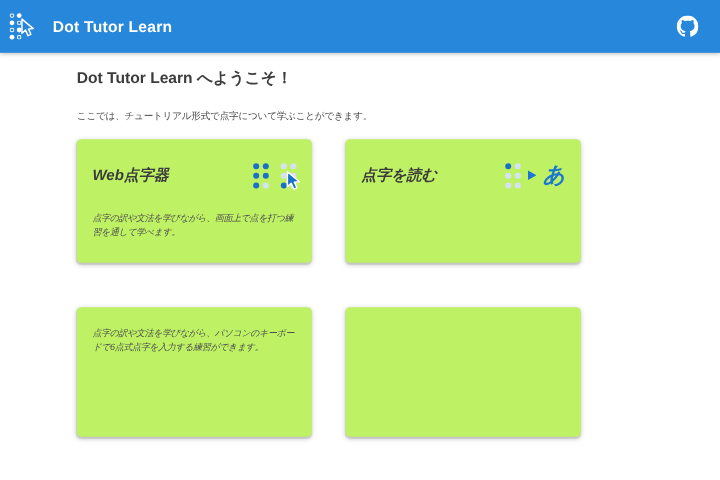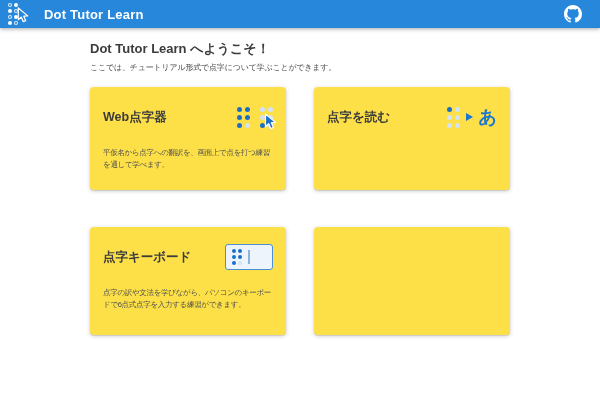--- a/index.html
+++ b/index.html
@@ -1,48 +1,49 @@
 <!DOCTYPE html>
 <html><head>
 <meta charset="utf-8">
 <style>
   * { margin:0; padding:0; box-sizing:border-box; }
   html,body { width:600px; height:400px; overflow:hidden; }
   body { font-family:"Liberation Sans","DejaVu Sans",sans-serif; background:#ffffff; }
 
   
   .header {
-    height:28px; background:#2787db; display:flex; align-items:center;
+    height:44px; background:#2787db; display:flex; align-items:center;
     padding:0 16px 0 8px; box-shadow:0 1px 4px rgba(0,0,0,.35);
     position:relative; z-index:5;
   }
   .logo { position:relative; width:26px; height:24px; margin-right:10px; display:flex; align-items:center; }
   .logo-cell { display:grid; grid-template-columns:repeat(2,4px); gap:2px; }
   .logo-cell .dot { width:4px; height:4px; border-radius:50%; }
   .logo-cell .dot.on  { background:#fff; }
   .logo-cell .dot.off { background:transparent; box-shadow:inset 0 0 0 1px rgba(255,255,255,.85); }
   .logo svg { position:absolute; left:8px; top:5px; }
   .header-title { color:#ffffff; font-weight:bold; font-size:13px; letter-spacing:.2px; }
   .header-spacer { flex:1; }
   .gh-btn { width:22px; height:22px; display:flex; align-items:center; justify-content:center; cursor:pointer; border-radius:50%; }
 
   
-  .main { padding:12px 90px 0 90px; }
+  .main { padding:12px 90px 0 64px; }
   .welcome-title { font-size:13px; font-weight:bold; color:#3c3c3c; }
-  .welcome-sub { font-size:8px; color:#4b4b4b; margin-top:4px; letter-spacing:-0.2px; }
+  .welcome-sub { font-size:8px; color:#4b4b4b; margin-top:17px; letter-spacing:-0.2px; }
 
   .grid {
     margin-top:14px; display:grid;
     grid-template-columns:196px 196px; grid-template-rows:103px 108px;
     column-gap:28px; row-gap:37px;
   }
   .card {
-    background:#fde047; border-radius:4px; cursor:pointer;
+    background:#bef264; border-radius:4px; cursor:pointer;
     box-shadow:0 1px 4px rgba(0,0,0,.20), 0 1px 1px rgba(0,0,0,.10);
     padding:8px 13px 0 13px;
+    font-style:italic;
   }
   .card-head { display:flex; justify-content:space-between; align-items:center; height:44px; }
   .card-title { font-size:12.5px; font-weight:bold; color:#3c3c3c; }
   .card-desc { font-size:7.5px; letter-spacing:-0.3px; color:#4f4f4f; line-height:1.6; margin-top:8px; }
 
   
   .icon-row { display:flex; align-items:center; }
   .braille { display:grid; grid-template-columns:repeat(2,5px); gap:3px; }
   .braille .dot { width:5px; height:5px; border-radius:50%; }
   .braille .dot.on  { background:#1a6fc9; }
@@ -117,21 +118,21 @@
                 <span class="dot off"></span>
                 <span class="dot on"></span>
                 <span class="dot off"></span>
               </div>
             <svg class="cursor" width="15" height="17" viewBox="0 0 14 17">
               <path d="M2 1 L2 13.5 L5.2 10.7 L7.3 15.6 L9.9 14.5 L7.8 9.8 L12 9.4 Z" fill="#1a6fc9" stroke="#ffffff" stroke-width="1.2" stroke-linejoin="round"></path>
             </svg>
           </div>
         </div>
       </div>
-      <div class="card-desc">平仮名から点字への翻訳を、画面上で点を打つ練習を通して学べます。</div>
+      <div class="card-desc">点字の訳や文法を学びながら、画面上で点を打つ練習を通して学べます。</div>
     </div>
 
     <div class="card">
       <div class="card-head">
         <div class="card-title">点字を読む</div>
         <div class="icon-row">
           <div class="braille">
               <span class="dot on"></span>
               <span class="dot off"></span>
               <span class="dot off"></span>
@@ -139,34 +140,20 @@
               <span class="dot off"></span>
               <span class="dot off"></span>
             </div>
           <div class="tri"></div>
           <div class="big-kana">あ</div>
         </div>
       </div>
     </div>
 
     <div class="card">
-      <div class="card-head">
-        <div class="card-title">点字キーボード</div>
-        <div class="kbd-box">
-          <div class="braille small">
-              <span class="dot on"></span>
-              <span class="dot on"></span>
-              <span class="dot on"></span>
-              <span class="dot on"></span>
-              <span class="dot on"></span>
-              <span class="dot off"></span>
-            </div>
-          <div class="caret"></div>
-        </div>
-      </div>
       <div class="card-desc">点字の訳や文法を学びながら、パソコンのキーボードで6点式点字を入力する練習ができます。</div>
     </div>
 
     <div class="card">
     </div>
 
   </div>
 </div>
 
 </body></html>

